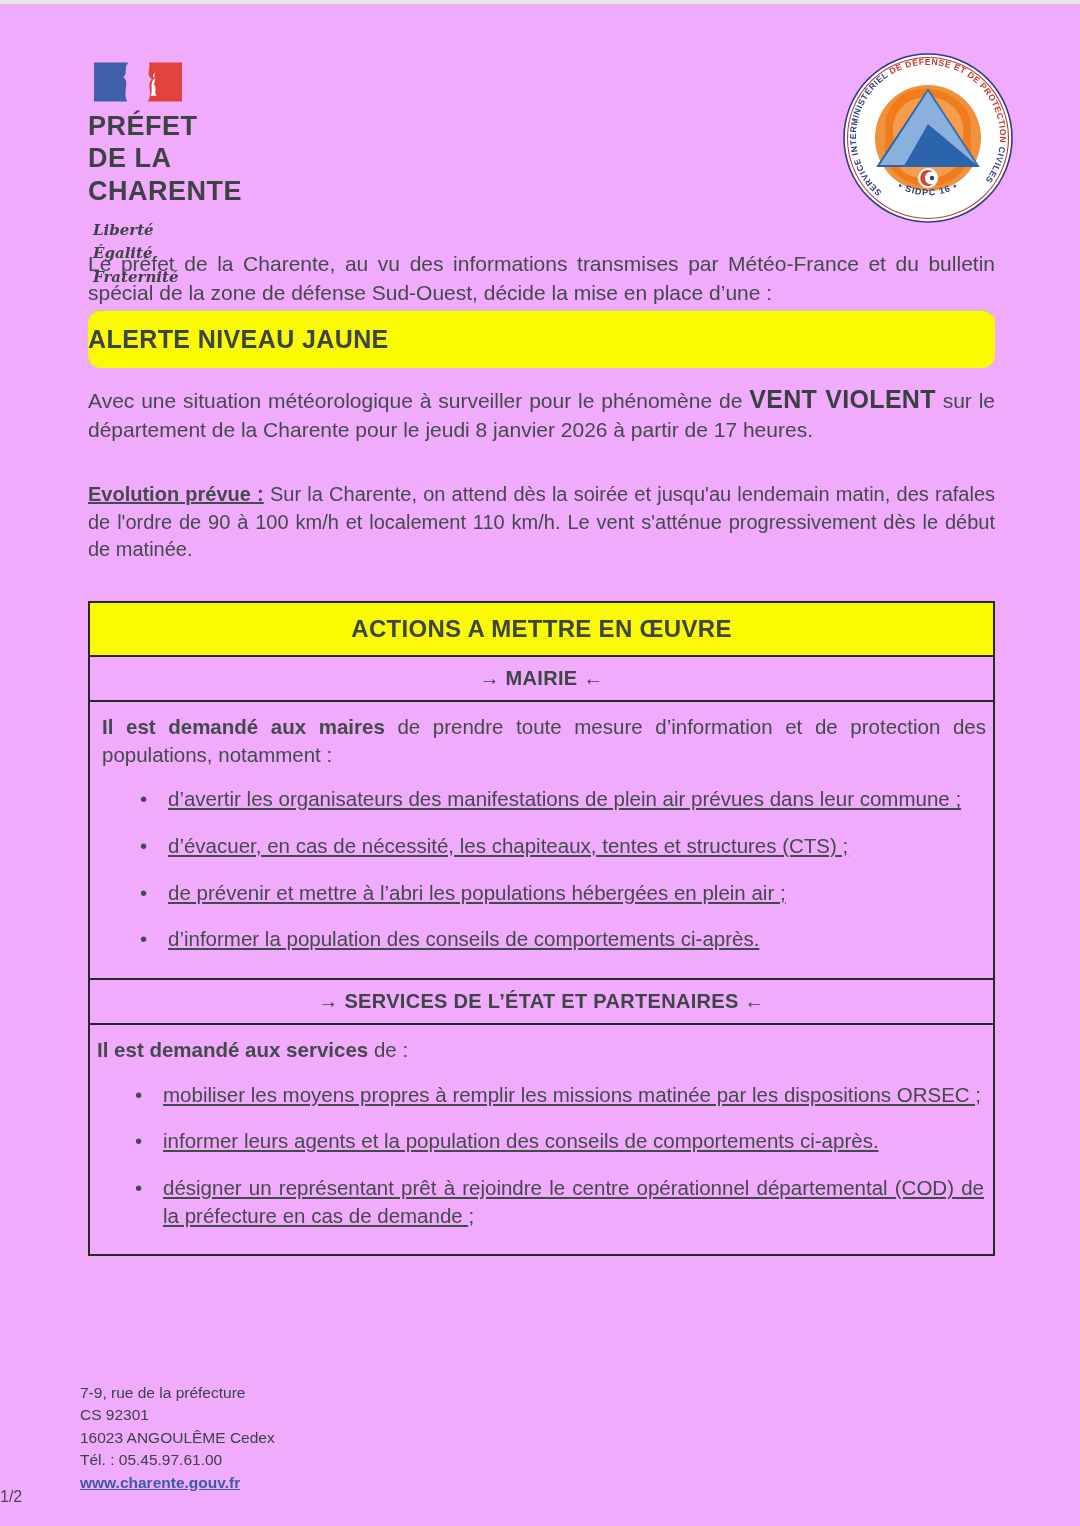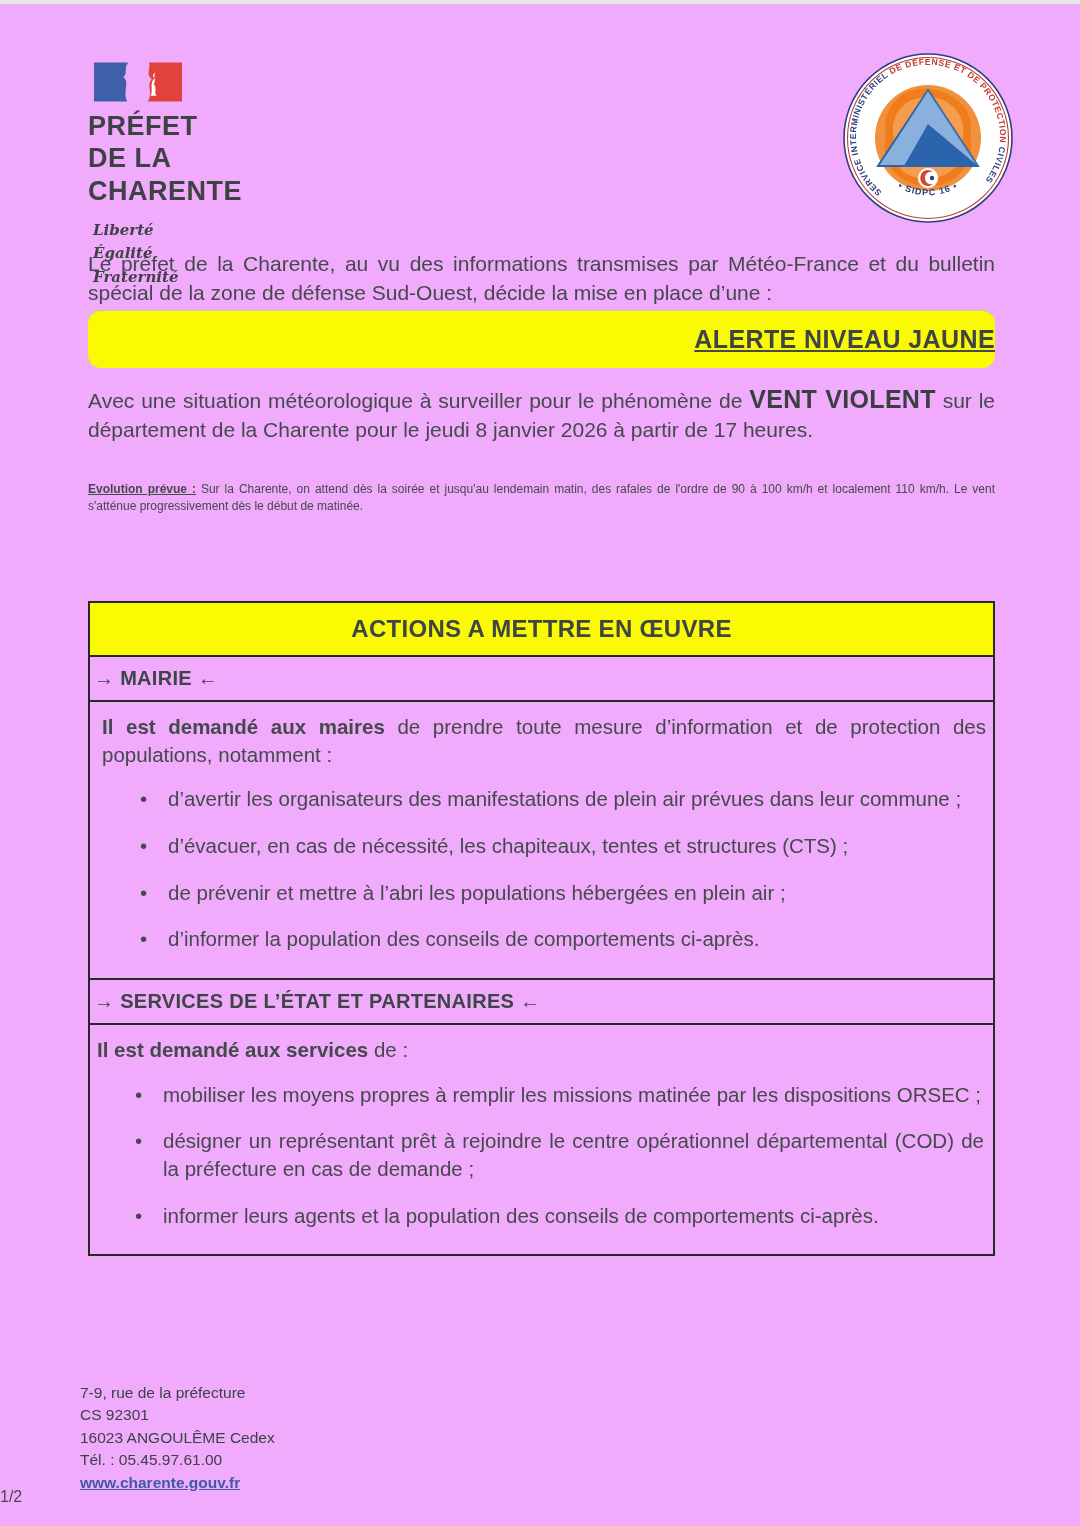--- a/index.html
+++ b/index.html
@@ -25,51 +25,50 @@
 
   
   .content { position:absolute; left:88px; width:907px; }
   .para { font-size:21px; line-height:1.37; text-align:justify; }
   .intro { top:246px; }
 
   .banner {
     top:306px; height:58px;
     background:#fafa02;
     border-radius:13px;
-    display:flex; align-items:center; justify-content:flex-end;
+    display:flex; align-items:center; justify-content:flex-start;
     box-shadow:0 1px 0 #c9c9a0 inset;
-    text-decoration:underline;
   }
   .banner-label { font-size:25px; font-weight:bold; color:#3f4447; letter-spacing:.4px; }
 
   .phenom { top:378px; }
   .phenom .hl { font-weight:bold; font-size:25px; color:#3b3f42; letter-spacing:.3px; }
 
-  .evolution { top:477px; font-size:12px; line-height:1.38; text-align:justify; }
+  .evolution { top:477px; font-size:20px; line-height:1.38; text-align:justify; }
   .evolution .label { font-weight:bold; text-decoration:underline; }
 
   
   .actions { top:597px; border:2px solid #282828; }
   .t-title {
     background:#fafa02;
     text-align:center; font-size:24px; font-weight:bold; color:#3f4447;
     padding:12px 4px; border-bottom:2px solid #282828; letter-spacing:.3px;
   }
   .t-sub {
-    font-size:20px; font-weight:bold; color:#3f4447;
+    text-align:center; font-size:20px; font-weight:bold; color:#3f4447;
     padding:10px 4px; border-bottom:2px solid #282828; letter-spacing:.3px;
   }
   .t-cell { padding:11px 7px 6px 7px; font-size:20.5px; line-height:1.35; }
   .t-cell.with-sep { border-bottom:2px solid #282828;padding-left:12px; }
   .t-cell .intro-line { text-align:justify; }
   .t-cell .b { font-weight:bold; }
   .t-cell ul { list-style:none; margin:17px 0 10px 0; }
   .t-cell li {
     position:relative; padding-left:66px; padding-right:2px;
-    margin-bottom:19px; text-align:justify;
+    margin-bottom:19px; text-align:justify;text-decoration:underline;
   }
   .t-cell li::before { content:"•"; position:absolute; left:38px; top:0; }
 
   
   .footer { position:absolute; left:80px; top:1378px; font-size:15.5px; line-height:1.45; color:#3d4248; }
   .footer a { color:#4059a8; text-decoration:underline; font-weight:bold; }
   .page-num { position:absolute; left:0; top:1484px; width:100%; font-size:16px; color:#45494c; }
 </style>
 </head>
 <body>
@@ -149,22 +148,22 @@
         <li>de prévenir et mettre à l’abri les populations hébergées en plein air ;</li>
         <li>d’informer la population des conseils de comportements ci-après.</li>
       </ul>
     </div>
 
     <div class="t-sub">→ SERVICES DE L’ÉTAT ET PARTENAIRES ←</div>
     <div class="t-cell">
       <p class="intro-line"><span class="b">Il est demandé aux services</span><span> de :</span></p>
       <ul>
         <li>mobiliser les moyens propres à remplir les missions matinée par les dispositions ORSEC ;</li>
+        <li>informer leurs agents et la population des conseils de comportements ci-après.</li>
         <li>désigner un représentant prêt à rejoindre le centre opérationnel départemental (COD) de la préfecture en cas de demande ;</li>
-        <li>informer leurs agents et la population des conseils de comportements ci-après.</li>
       </ul>
     </div>
   </div>
 
   <div class="footer">
     <div>7-9, rue de la préfecture</div>
     <div>CS 92301</div>
     <div>16023 ANGOULÊME Cedex</div>
     <div>Tél. : 05.45.97.61.00</div>
     <a href="#">www.charente.gouv.fr</a>

